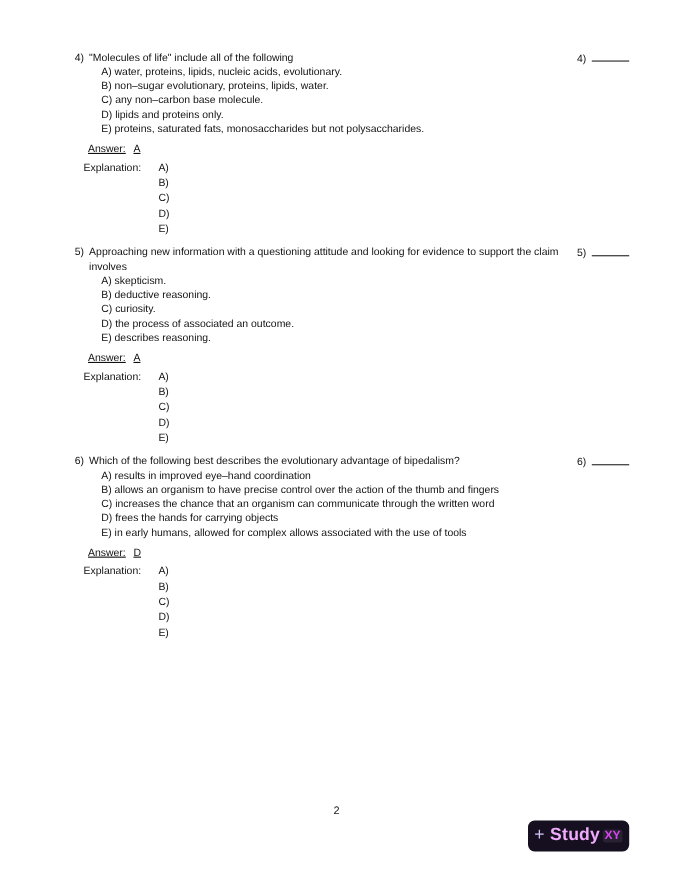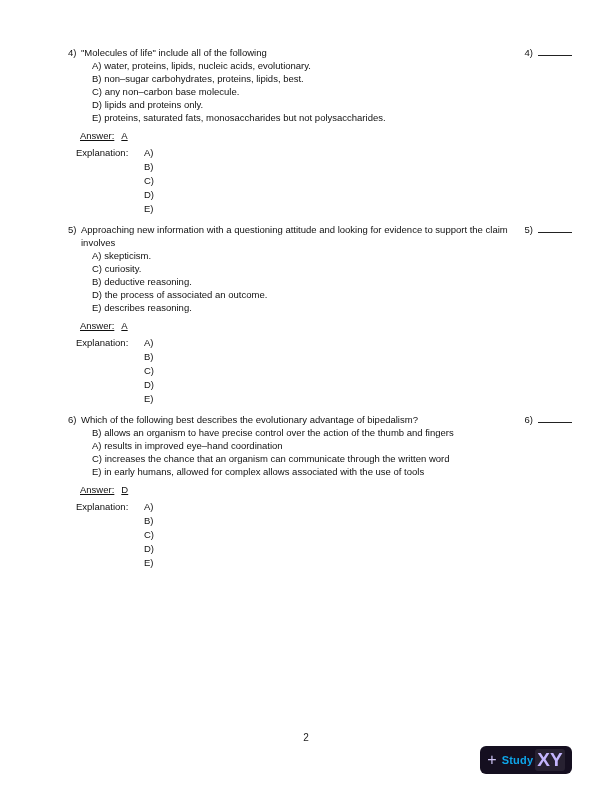--- a/index.html
+++ b/index.html
@@ -61,28 +61,28 @@
     gap: 5px;
   }
   .logo-plus {
     color: #cfc5f5;
     font-size: 16px;
     font-weight: 300;
     line-height: 1;
     margin-top: -1px;
   }
   .logo-study {
-    color: #0ea5e9;
-    font-size: 11px;
+    color: #f0abfc;
+    font-size: 16px;
     font-weight: bold;
     letter-spacing: 0.2px;
   }
   .logo-xy {
-    color: #c4b5fd;
-    font-size: 19px;
+    color: #d946ef;
+    font-size: 11px;
     font-weight: bold;
     background: rgba(255,255,255,0.08);
     border-radius: 3px;
     padding: 0 2px;
     margin-left: -3px;
   }
 </style>
 </head>
 <body>
 
@@ -92,21 +92,21 @@
     <section class="question">
       <div class="q-header">
         <span class="q-num">4)</span>
         <span class="q-text">"Molecules of life" include all of the following</span>
       </div>
       <div class="q-side">
         <span>4)</span><span class="blank"></span>
       </div>
       <div class="options">
         <div class="option">A) water, proteins, lipids, nucleic acids, evolutionary.</div>
-        <div class="option">B) non–sugar carbohydrates, proteins, lipids, best.</div>
+        <div class="option">B) non–sugar evolutionary, proteins, lipids, water.</div>
         <div class="option">C) any non–carbon base molecule.</div>
         <div class="option">D) lipids and proteins only.</div>
         <div class="option">E) proteins, saturated fats, monosaccharides but not polysaccharides.</div>
       </div>
       <div class="answer-line">
         <span>Answer:</span><span class="answer-value">A</span>
       </div>
       <div class="explanation">
         <span class="exp-label">Explanation:</span>
         <div class="exp-items">
@@ -122,22 +122,22 @@
     <section class="question">
       <div class="q-header">
         <span class="q-num">5)</span>
         <span class="q-text">Approaching new information with a questioning attitude and looking for evidence to support the claim involves</span>
       </div>
       <div class="q-side">
         <span>5)</span><span class="blank"></span>
       </div>
       <div class="options">
         <div class="option">A) skepticism.</div>
+        <div class="option">B) deductive reasoning.</div>
         <div class="option">C) curiosity.</div>
-        <div class="option">B) deductive reasoning.</div>
         <div class="option">D) the process of associated an outcome.</div>
         <div class="option">E) describes reasoning.</div>
       </div>
       <div class="answer-line">
         <span>Answer:</span><span class="answer-value">A</span>
       </div>
       <div class="explanation">
         <span class="exp-label">Explanation:</span>
         <div class="exp-items">
           <div>A)</div>
@@ -151,23 +151,24 @@
 
     <section class="question">
       <div class="q-header">
         <span class="q-num">6)</span>
         <span class="q-text">Which of the following best describes the evolutionary advantage of bipedalism?</span>
       </div>
       <div class="q-side">
         <span>6)</span><span class="blank"></span>
       </div>
       <div class="options">
+        <div class="option">A) results in improved eye–hand coordination</div>
         <div class="option">B) allows an organism to have precise control over the action of the thumb and fingers</div>
-        <div class="option">A) results in improved eye–hand coordination</div>
         <div class="option">C) increases the chance that an organism can communicate through the written word</div>
+        <div class="option">D) frees the hands for carrying objects</div>
         <div class="option">E) in early humans, allowed for complex allows associated with the use of tools</div>
       </div>
       <div class="answer-line">
         <span>Answer:</span><span class="answer-value">D</span>
       </div>
       <div class="explanation">
         <span class="exp-label">Explanation:</span>
         <div class="exp-items">
           <div>A)</div>
           <div>B)</div>

